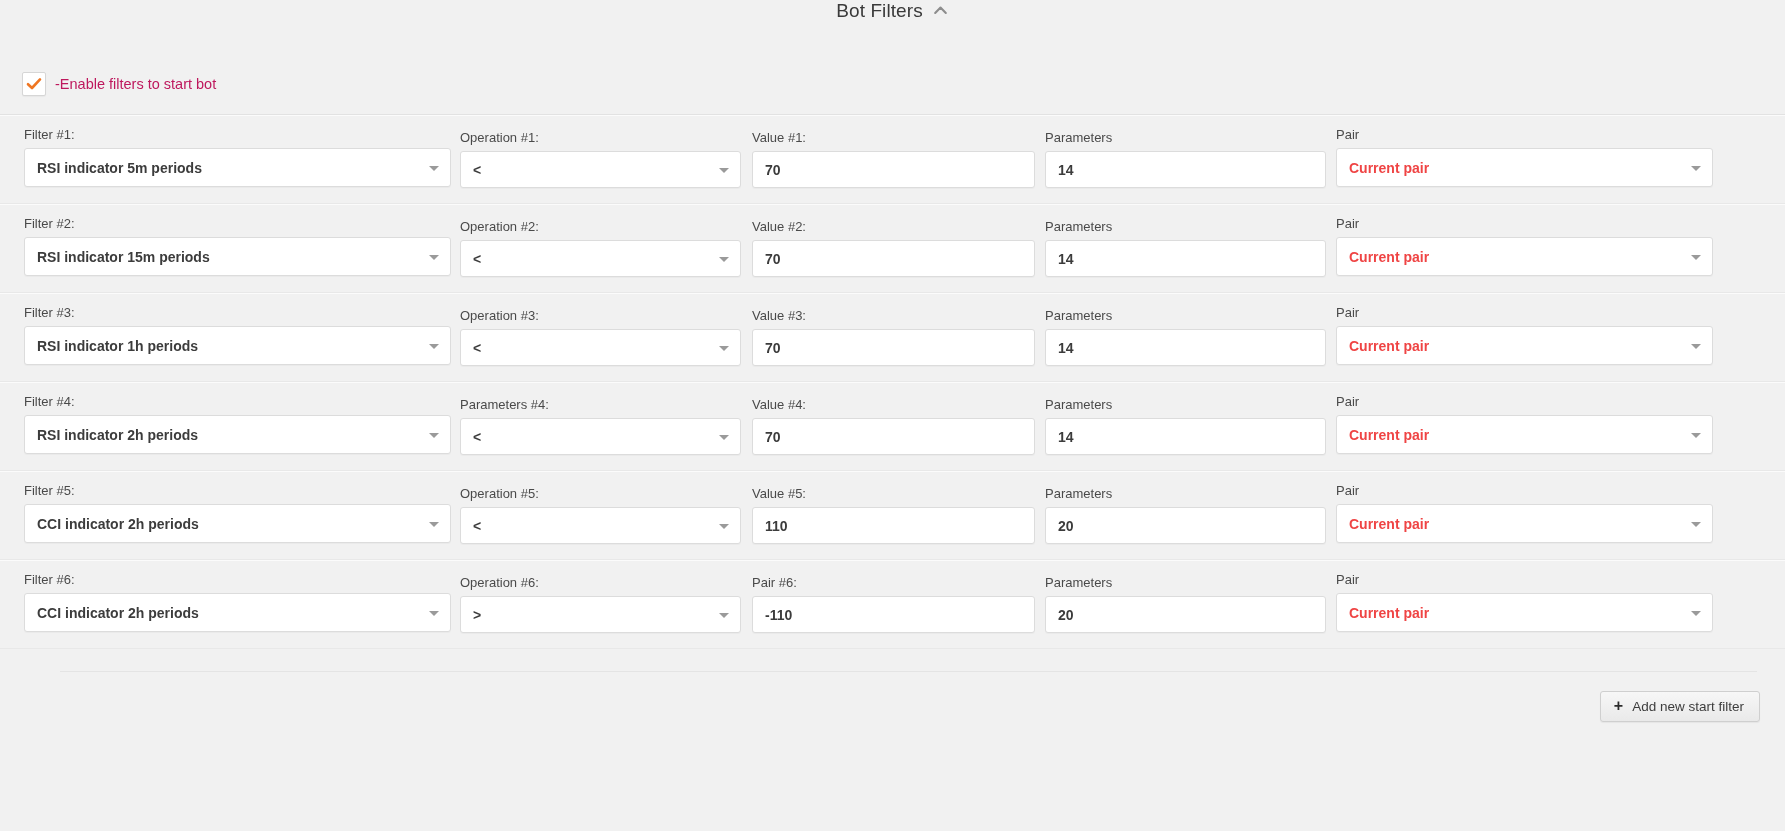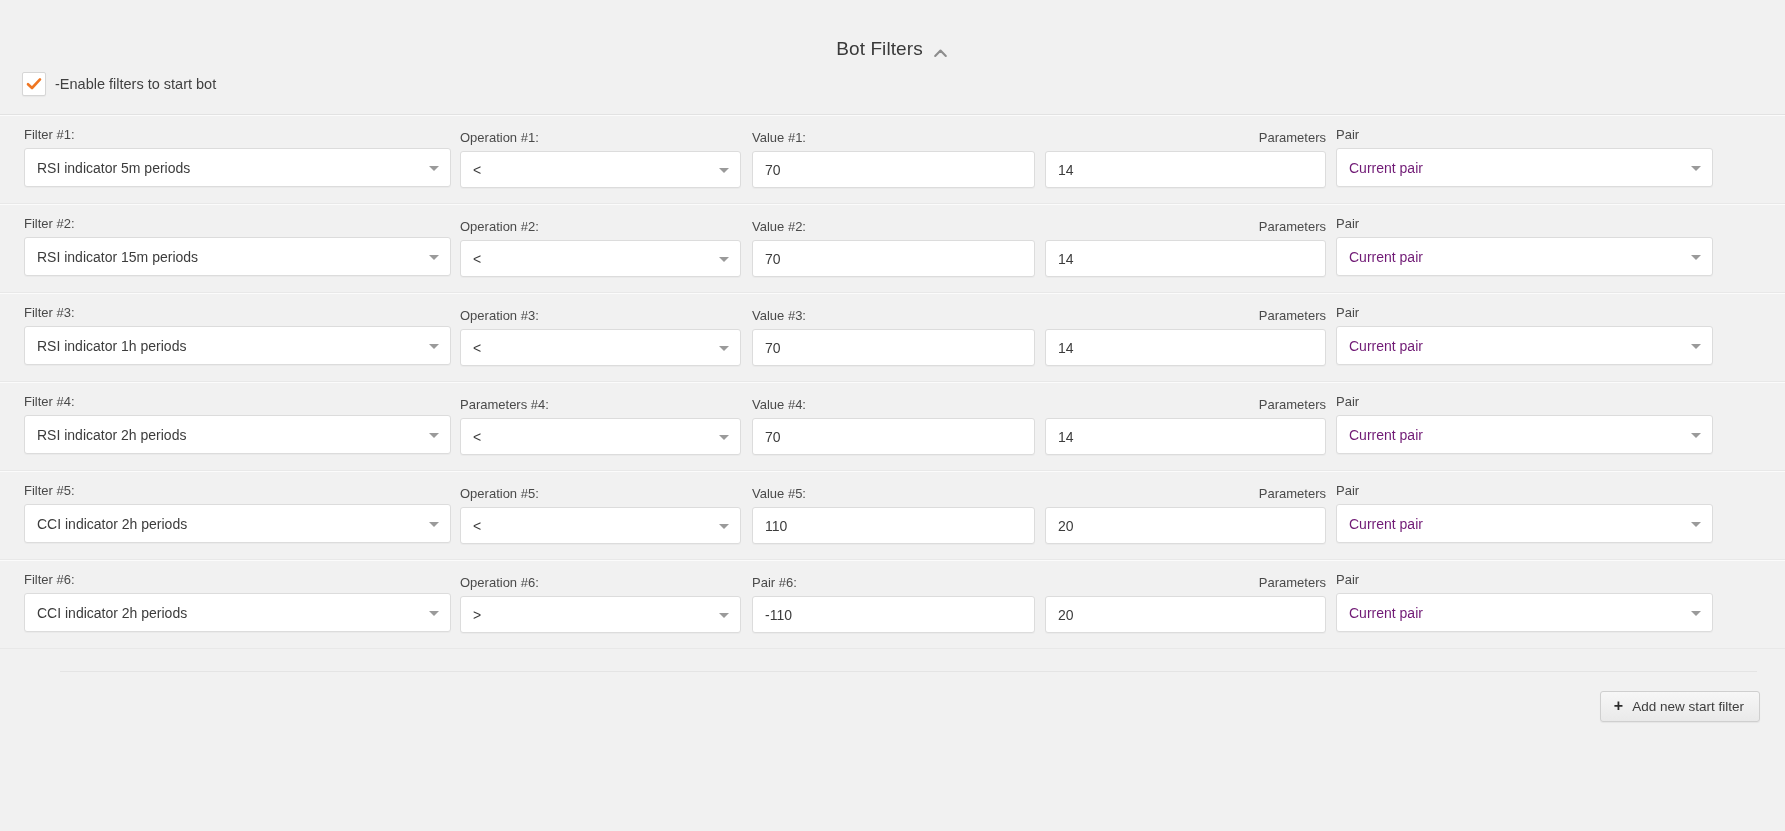--- a/index.html
+++ b/index.html
@@ -10,21 +10,21 @@
     height: 831px;
     background: #f1f1f1;
     font-family: "Liberation Sans", sans-serif;
     overflow: hidden;
   }
 
   
   .panel-header {
     height: 60px;
     display: flex;
-    align-items: flex-end;
+    align-items: flex-start;
     justify-content: center;
     gap: 9px;
     background: #f1f1f1;
     cursor: pointer;
   }
   .panel-header .title {
     font-size: 19px;
     color: #3a3a3a;
     letter-spacing: .1px;
   }
@@ -53,21 +53,21 @@
     align-items: center;
     justify-content: center;
     cursor: pointer;
     box-shadow: 0 1px 1px rgba(0,0,0,.04);
     flex: none;
   }
   .cbox svg { display:block; }
   .enable-label {
     margin-left: 9px;
     font-size: 14.5px;
-    color: #404040;
+    color: #be185d;
   }
 
   
   .rows {
     border-top: 1px solid #e2e2e2;
   }
   .filter-row {
     position: relative;
     height: 89px;
     background: #f1f1f1;
@@ -91,56 +91,57 @@
     color: #4a4a4a;
     display: block;
     margin-bottom: 6px;
     white-space: nowrap;
   }
 
   
   .c-filter   { left: 24px;   width: 427px; padding-top: 12px; }
   .c-op       { left: 460px;  width: 281px; padding-top: 15px; }
   .c-val      { left: 752px;  width: 283px; padding-top: 15px; }
-  .c-param    { left: 1045px; width: 281px; padding-top: 15px; text-align: right; }
+  .c-param    { left: 1045px; width: 281px; padding-top: 15px; }
   .c-pair     { left: 1336px; width: 377px; padding-top: 12px; }
 
   
   .ctl {
     width: 100%;
     height: 37px;
     background: #ffffff;
     border: 1px solid #dcdcdc;
     border-radius: 3px;
     font-family: "Liberation Sans", sans-serif;
     font-size: 14px;
     color: #3c3c3c;
     padding: 0 12px;
     display: flex;
     align-items: center;
     box-shadow: 0 1px 1px rgba(0,0,0,.03);
     outline: none;
+    font-weight: bold;
   }
   .ctl.select {
     position: relative;
     padding-right: 28px;
     cursor: pointer;
   }
   .ctl.select .caret {
     position: absolute;
     right: 11px;
     top: 50%;
     margin-top: -2px;
     width: 0; height: 0;
     border-left: 5px solid transparent;
     border-right: 5px solid transparent;
     border-top: 5px solid #9a9a9a;
   }
   .ctl .txt { overflow: hidden; text-overflow: ellipsis; white-space: nowrap; }
-  .ctl .ph { color: #701a75; }
+  .ctl .ph { color: #ef4444; }
   .ctl.input { cursor: text; }
   .ctl.tall { height: 39px; }
 
   
   .footer {
     position: relative;
     height: 88px;
     background: #f1f1f1;
   }
   .footer .sep {

